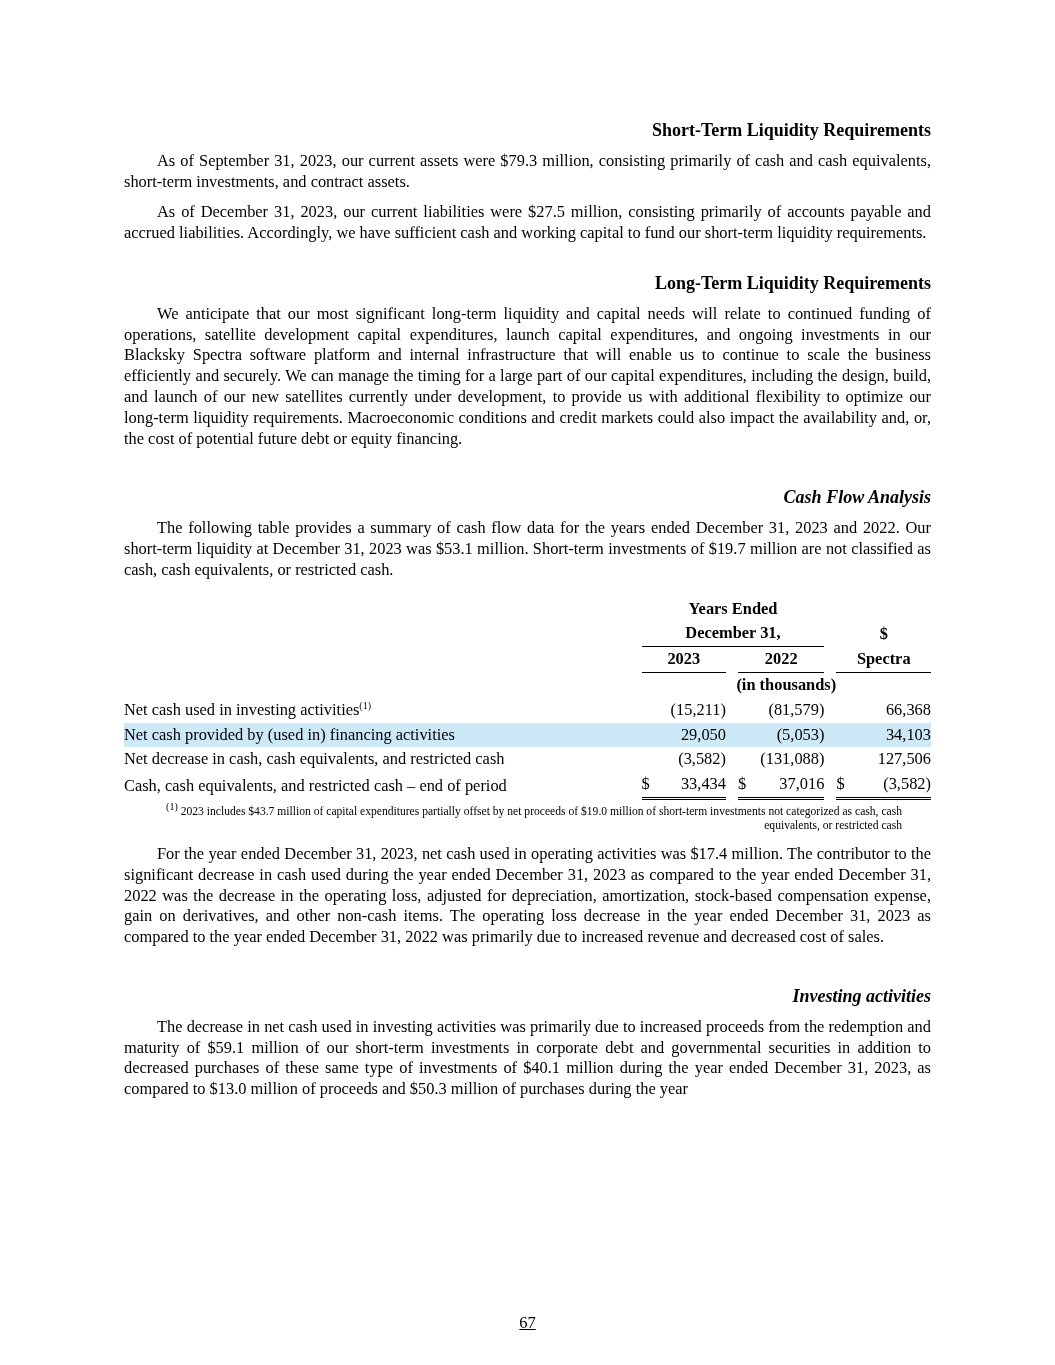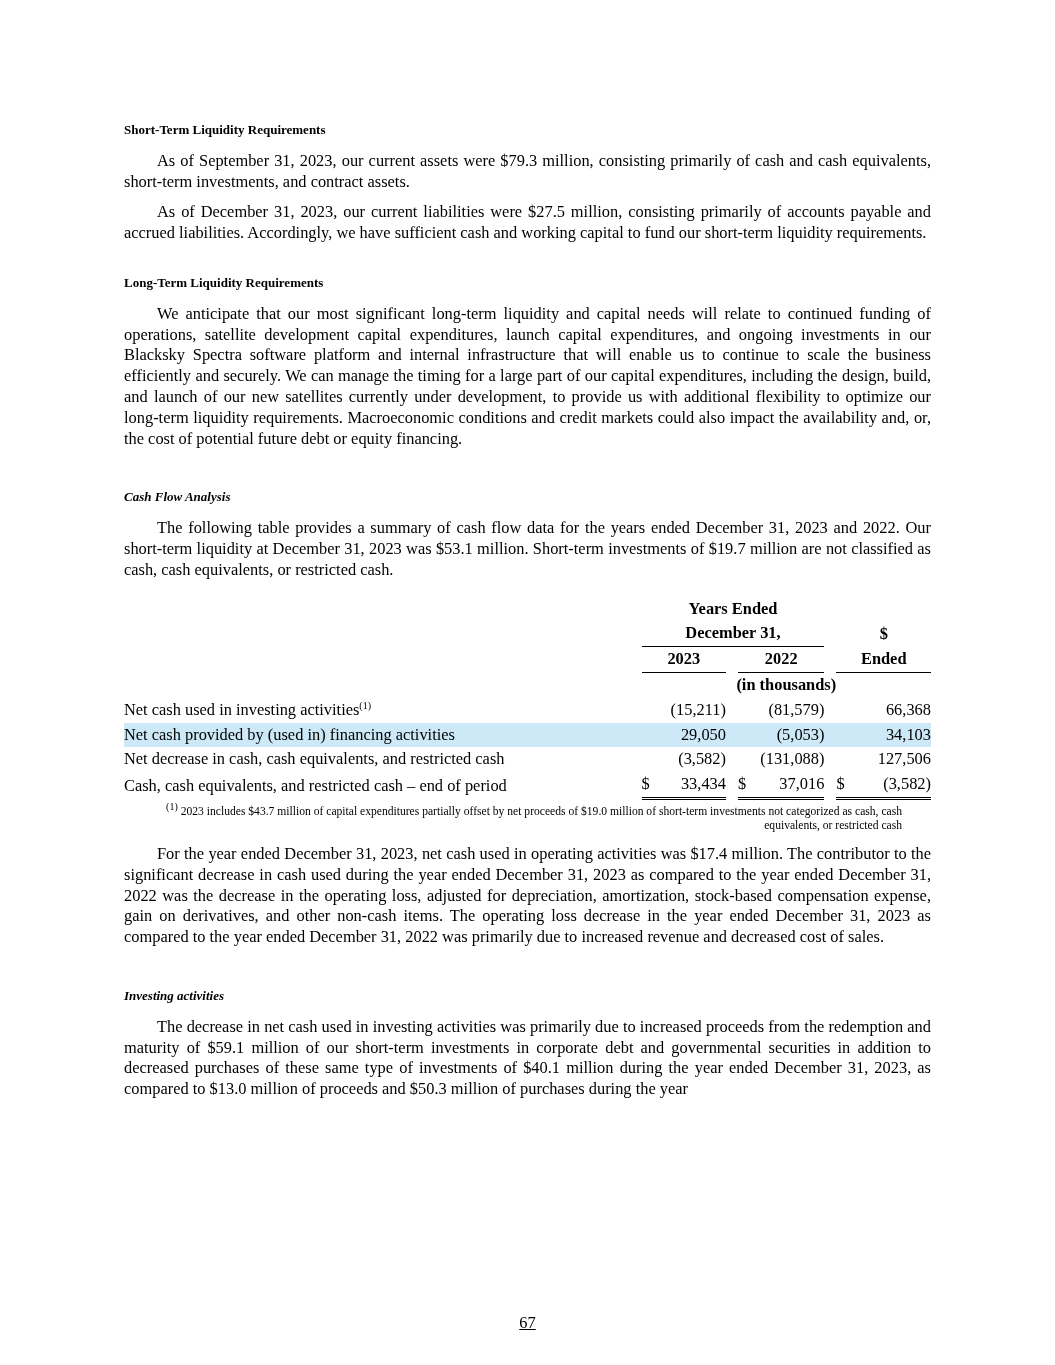--- a/index.html
+++ b/index.html
@@ -19,25 +19,25 @@
   .content {
     position: absolute;
     top: 120px;
     left: 124px;
     width: 807px;
     font-size: 16.4px;
     line-height: 20.8px;
     text-align: justify;
   }
   h3.sec {
-    font-size: 13px;
+    font-size: 18px;
     line-height: 20.8px;
     font-weight: bold;
-    margin: 29px 0 0 0;
-    text-align: left;
+    margin: 29px 0 0 16px;
+    text-align: right;
   }
   h3.sec.first { margin-top: 0; }
   h3.sec.gap-lg { margin-top: 38px; font-style: italic; }
   p.body-p {
     margin: 10px 0 0 0;
     text-indent: 33px;
   }
   
   table.cf {
     border-collapse: collapse;
@@ -121,21 +121,21 @@
           <td class="hdr bb" colspan="5">December 31,</td>
           <td class="sp"></td>
           <td class="hdr" colspan="2">$</td>
         </tr>
         <tr>
           <td class="lbl"></td>
           <td class="hdr bb" colspan="2">2023</td>
           <td class="sp"></td>
           <td class="hdr bb" colspan="2">2022</td>
           <td class="sp"></td>
-          <td class="hdr bb" colspan="2">Ended</td>
+          <td class="hdr bb" colspan="2">Spectra</td>
         </tr>
         <tr>
           <td class="lbl"></td>
           <td class="hdr" colspan="8">(in thousands)</td>
         </tr>
       </thead>
       <tbody>
           <tr>
             <td class="lbl">Net cash used in investing activities<sup>(1)</sup></td>
             <td class="sym"></td>

